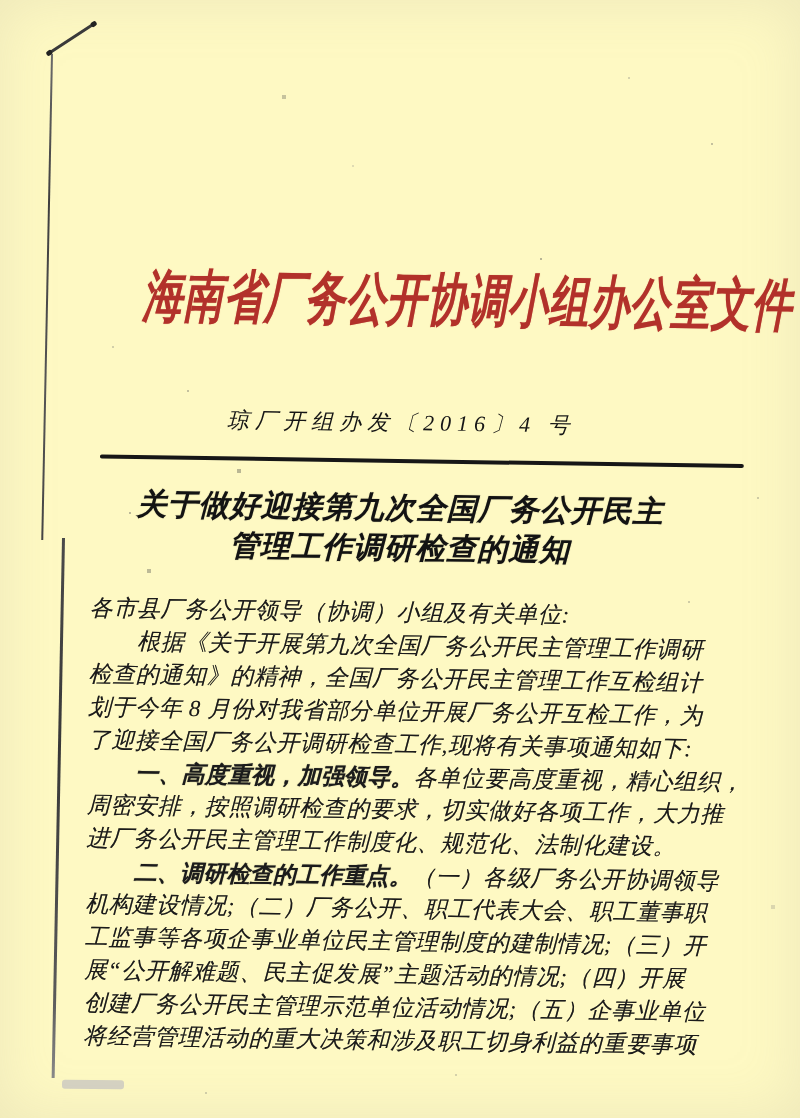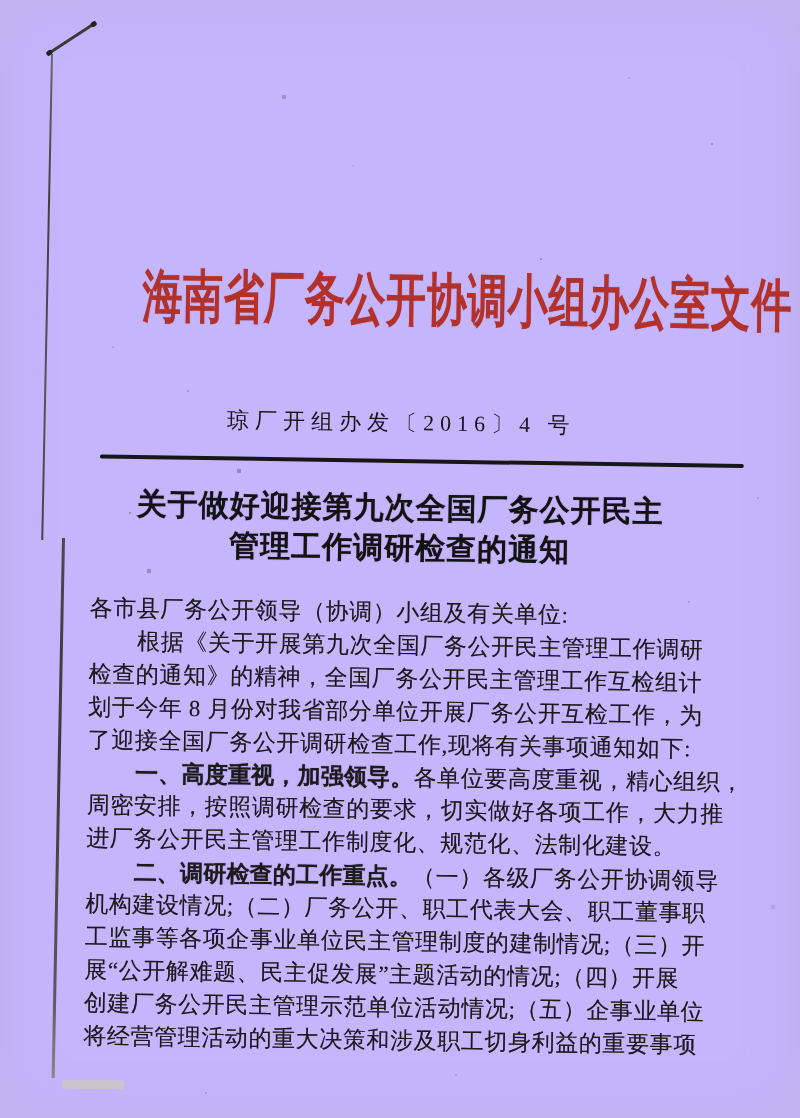--- a/index.html
+++ b/index.html
@@ -4,23 +4,24 @@
 <style>
   html,body{margin:0;padding:0;}
   body{
     width:800px;height:1118px;
     background:#e8e7e3;
     font-family:"Liberation Serif","DejaVu Serif",serif;
     overflow:hidden;
   }
   .page{
     position:relative;width:800px;height:1118px;
-    background:#c4b5fd;
+    background:#fef9c3;
     box-shadow:inset 0 0 60px rgba(160,155,145,.18);
     overflow:hidden;
+    font-style:italic;
   }
   
   .content{
     position:absolute;inset:0;
     transform:rotate(0.85deg);
     transform-origin:400px 520px;
     color:var(--ink,#1f1f1f);
   }
   .letterhead{
     position:absolute;top:262px;left:0;width:100%;

